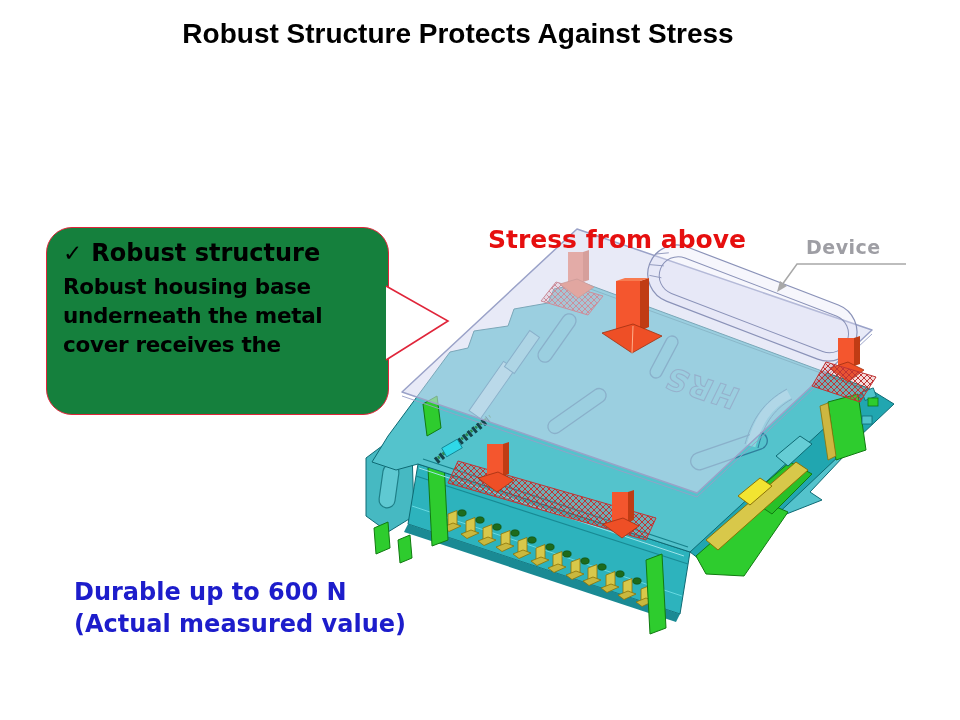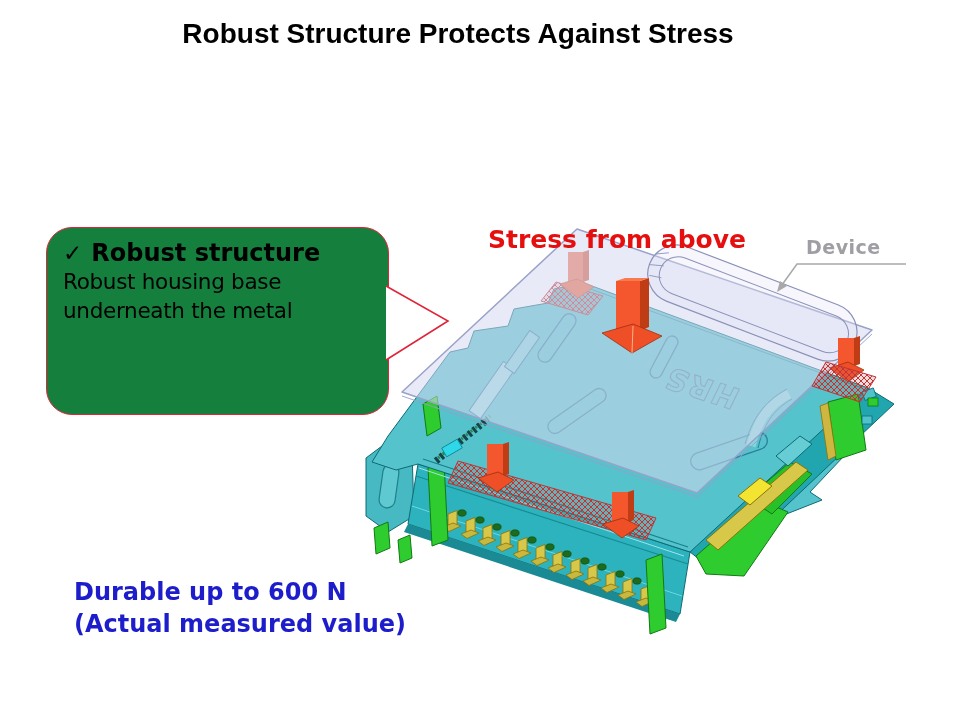--- a/index.html
+++ b/index.html
@@ -8,22 +8,22 @@
   .layer{position:absolute;left:0;top:0;}
   
   #title{position:absolute;left:0;top:18px;width:916px;text-align:center;
          font-family:"Liberation Sans",sans-serif;font-weight:bold;
          font-size:28px;color:#000;letter-spacing:0px;z-index:5;}
   #callout{position:absolute;left:46px;top:227px;width:343px;height:188px;
            box-sizing:border-box;background:#15803d;border:1.6px solid #e0253a;
            border-radius:26px;padding:11px 12px 0 16px;z-index:1;}
   #callout .head{font-size:24px;font-weight:bold;color:#000;white-space:nowrap;}
   #callout .head .chk{font-weight:normal;font-size:23px;margin-right:9px;}
-  #callout .body{font-size:21.5px;line-height:29px;
-                 font-weight:normal;color:#000;letter-spacing:-0.3px;white-space:nowrap;}
+  #callout .body{margin-top:5px;font-size:21.5px;line-height:29px;
+                 font-weight:bold;color:#000;letter-spacing:-0.3px;white-space:nowrap;}
   #stress-label{position:absolute;left:488px;top:189px;font-size:25px;
                 font-weight:bold;color:#e60f0f;white-space:nowrap;z-index:5;margin-top:36px;}
   #device-label{position:absolute;left:806px;top:236px;font-size:19px;
                 font-weight:bold;color:#9e9ea4;letter-spacing:0.5px;z-index:5;}
   #durability{position:absolute;left:74px;top:550px;font-size:24px;
               line-height:32px;font-weight:bold;color:#1d1dcb;white-space:nowrap;z-index:5;margin-top:26px;}
   svg{z-index:2;}
   svg text{font-family:"DejaVu Sans",sans-serif;}
 </style>
 </head>
@@ -31,20 +31,21 @@
 
 <div id="title">Robust Structure Protects Against Stress</div>
 
 <div id="callout">
   <div class="head">
     <span class="chk">✓</span><span>Robust structure</span>
   </div>
   <div class="body">
     <div>Robust housing base</div>
     <div>underneath the metal</div>
+    <div>cover receives the</div>
   </div>
 </div>
 
 <svg class="layer" width="960" height="720" viewBox="0 0 960 720">
   <defs>
     <pattern id="xh" width="6" height="6" patternUnits="userSpaceOnUse">
       <rect width="6" height="6" fill="rgba(205,95,95,0.22)"></rect>
       <path d="M0,0 L6,6 M6,0 L0,6" stroke="#c03434" stroke-width="1"></path>
     </pattern>
     <g id="pin">

